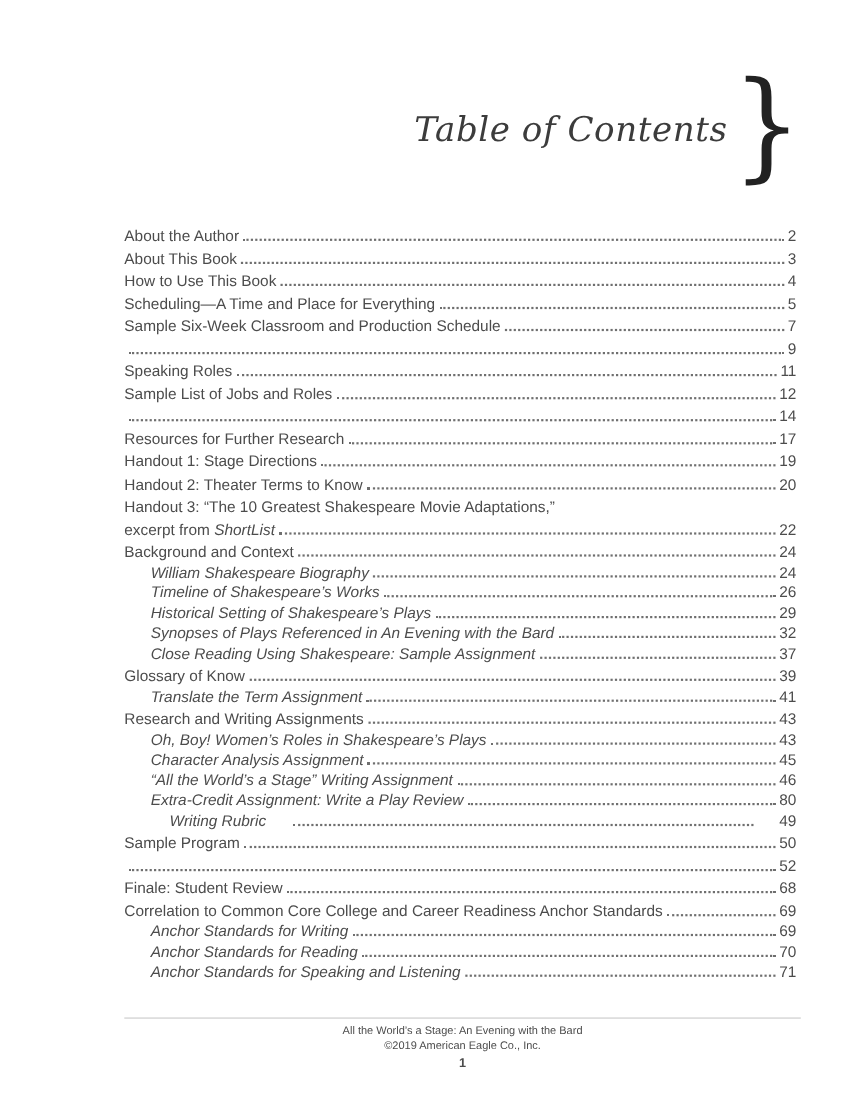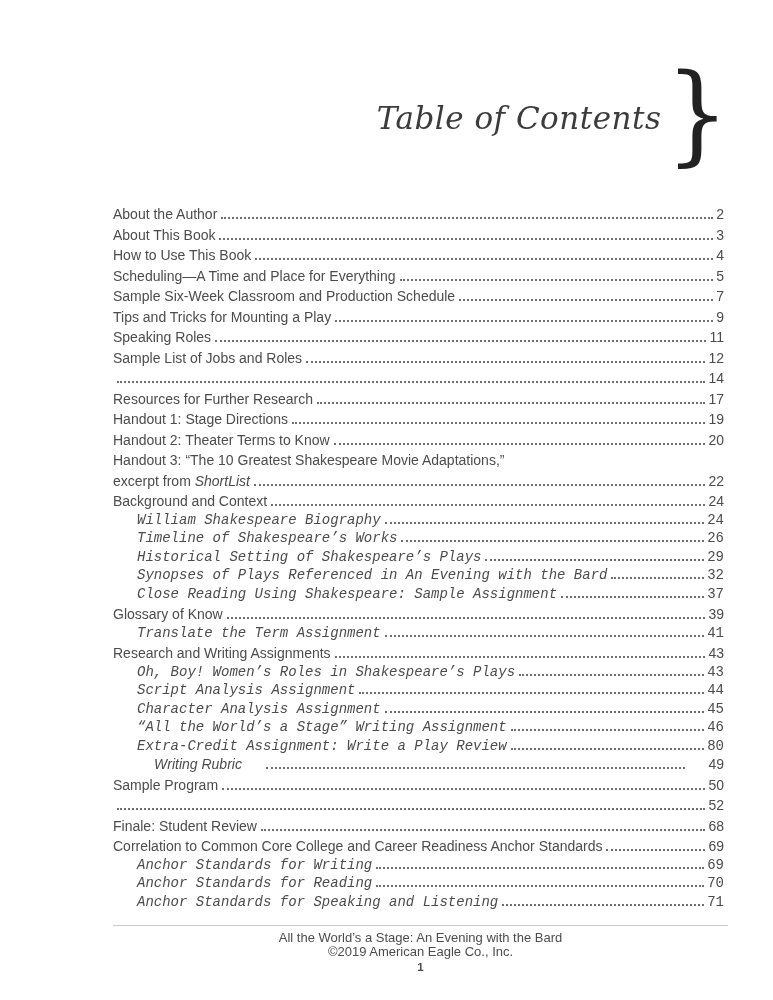--- a/index.html
+++ b/index.html
@@ -49,21 +49,21 @@
   }
   .row {
     display: flex;
     align-items: baseline;
     font-size: 14px;
     line-height: 18.5px;
     color: var(--text);
   }
   .row.i0 { margin-top: 2px; }
   .toc .row:first-child { margin-top: 0; }
-  .row.i1 { padding-left: 24px; font-family: Liberation Mono, monospace; }
+  .row.i1 { padding-left: 24px; }
   .row.i2 { padding-left: 41px; gap: 20px; }
   .lbl { white-space: nowrap; }
   .lbl .it { font-style: italic; }
   .dots {
     flex: 1 1 auto;
     min-width: 10px;
     margin: 0 3px 0 4px;
     border-bottom: 2px dotted var(--dots);
   }
   .pg { white-space: nowrap; }
@@ -73,21 +73,21 @@
     width: 615px;
     top: 908px;
     text-align: center;
     color: var(--text);
   }
   .footer-rule {
     border: none;
     border-top: 1px solid var(--rule);
     margin: 0 0 5px 0;
   }
-  .footer-line { font-size: 13px; line-height: 14px; }
+  .footer-line { font-size: 10px; line-height: 14px; }
   .footer-page { font-size: 11.5px; line-height: 14px; font-weight: bold; margin-top: 1px; }
 </style>
 </head>
 <body>
 
 <div class="page">
 
   <div class="title-block">
     <span class="title-text">Table of Contents</span>
     <span class="brace">}</span>
@@ -113,21 +113,20 @@
         <span class="lbl"><span>Scheduling—A Time and Place for Everything</span></span>
         <span class="dots"></span>
         <span class="pg">5</span>
       </div>
       <div class="row i0">
         <span class="lbl"><span>Sample Six-Week Classroom and Production Schedule</span></span>
         <span class="dots"></span>
         <span class="pg">7</span>
       </div>
       <div class="row i0">
-        <span class="lbl"><span>Tips and Tricks for Mounting a Play</span></span>
         <span class="dots"></span>
         <span class="pg">9</span>
       </div>
       <div class="row i0">
         <span class="lbl"><span>Speaking Roles</span></span>
         <span class="dots"></span>
         <span class="pg">11</span>
       </div>
       <div class="row i0">
         <span class="lbl"><span>Sample List of Jobs and Roles</span></span>
@@ -203,25 +202,20 @@
       </div>
       <div class="row i0">
         <span class="lbl"><span>Research and Writing Assignments</span></span>
         <span class="dots"></span>
         <span class="pg">43</span>
       </div>
       <div class="row i1">
         <span class="lbl"><span class="it">Oh, Boy! Women’s Roles in Shakespeare’s Plays</span></span>
         <span class="dots"></span>
         <span class="pg">43</span>
-      </div>
-      <div class="row i1">
-        <span class="lbl"><span class="it">Script Analysis Assignment</span></span>
-        <span class="dots"></span>
-        <span class="pg">44</span>
       </div>
       <div class="row i1">
         <span class="lbl"><span class="it">Character Analysis Assignment</span></span>
         <span class="dots"></span>
         <span class="pg">45</span>
       </div>
       <div class="row i1">
         <span class="lbl"><span class="it">“All the World’s a Stage” Writing Assignment</span></span>
         <span class="dots"></span>
         <span class="pg">46</span>

